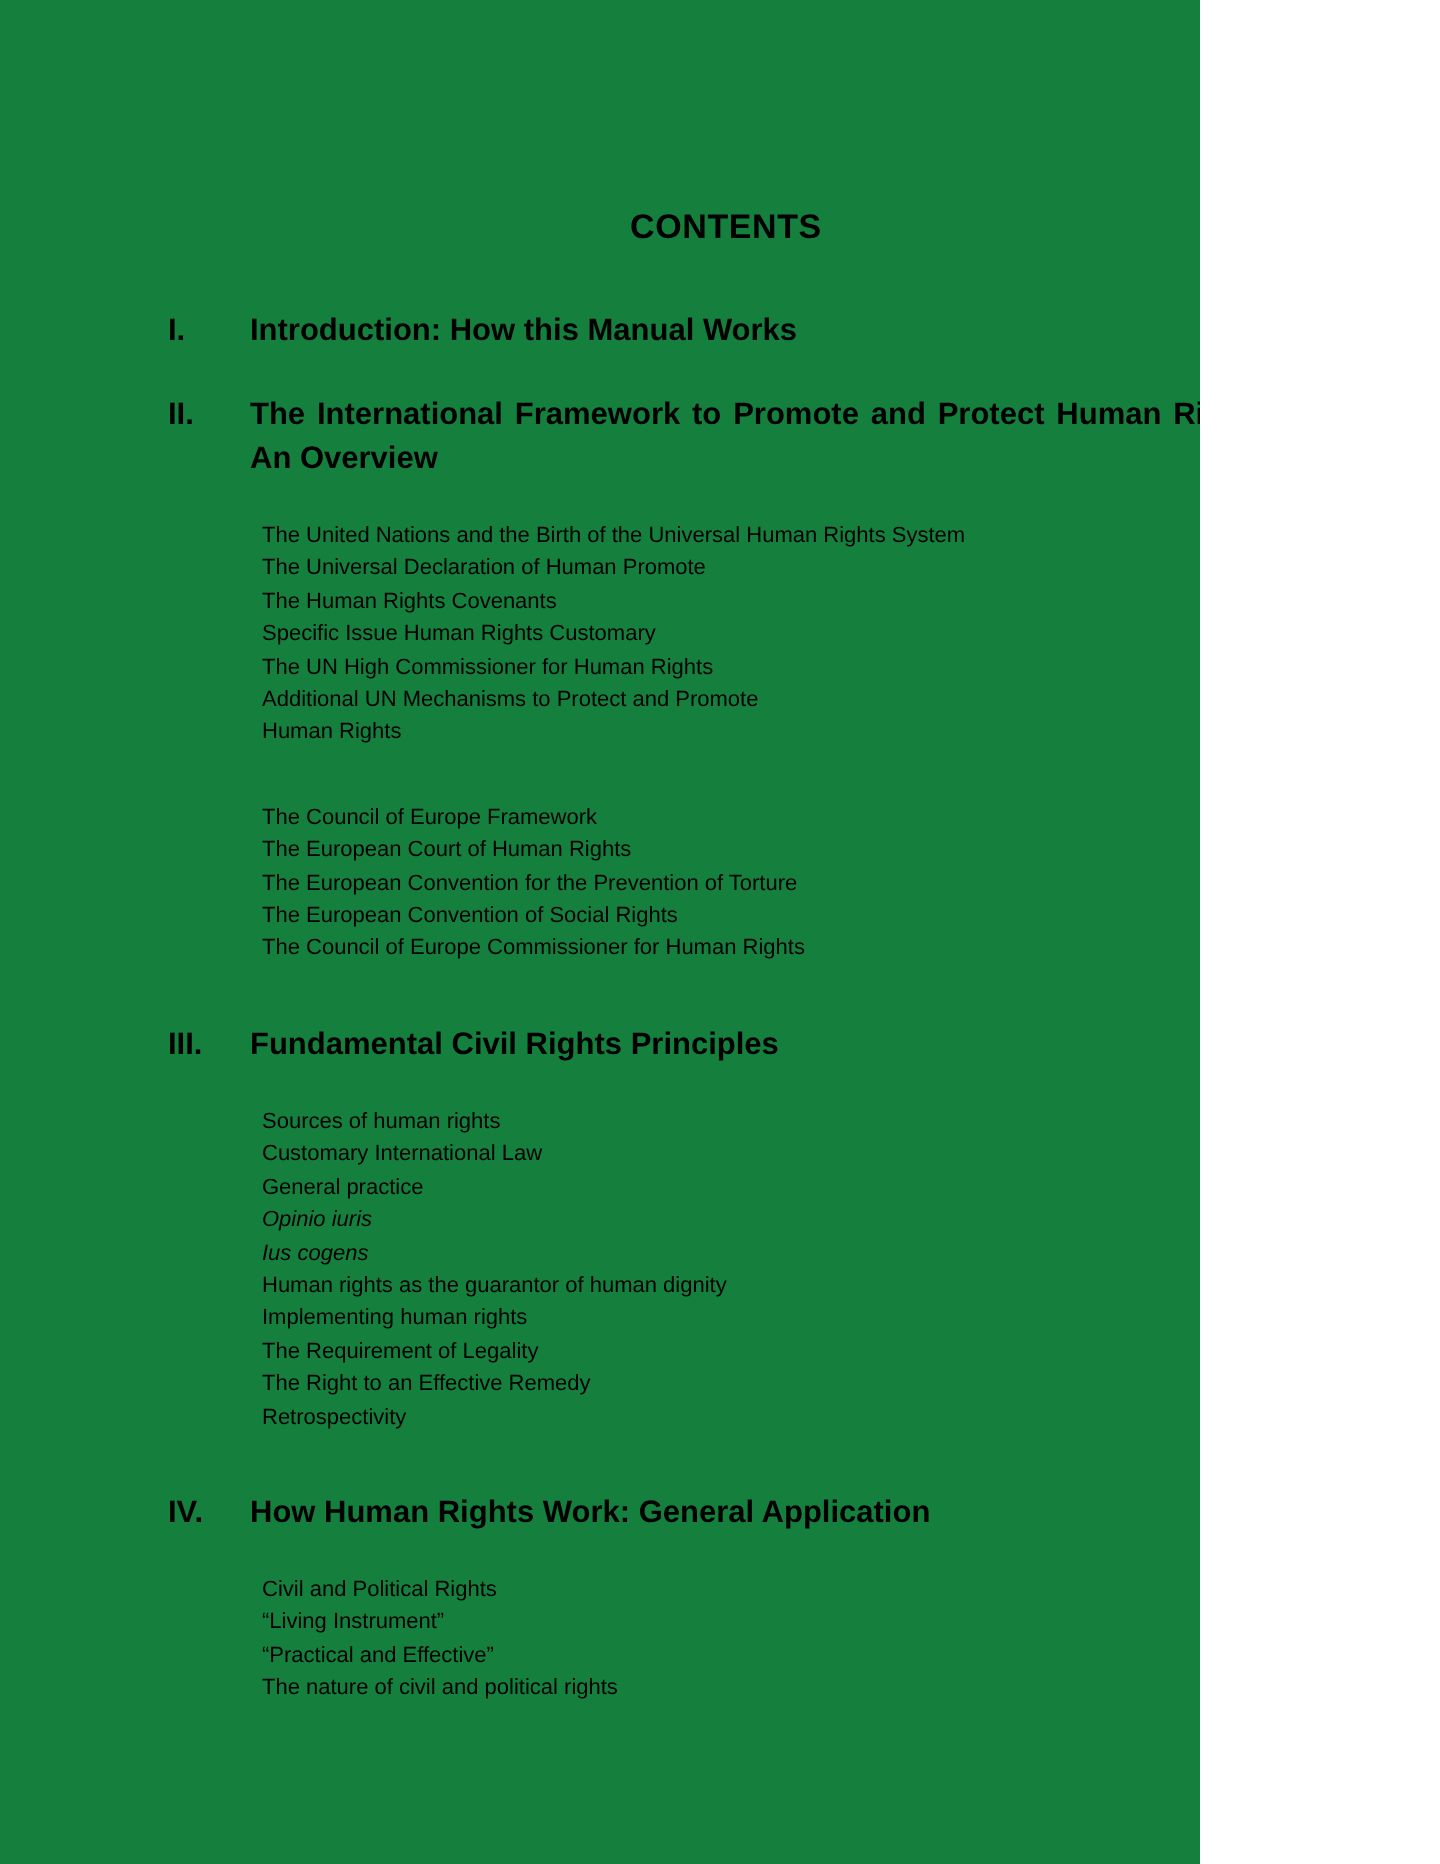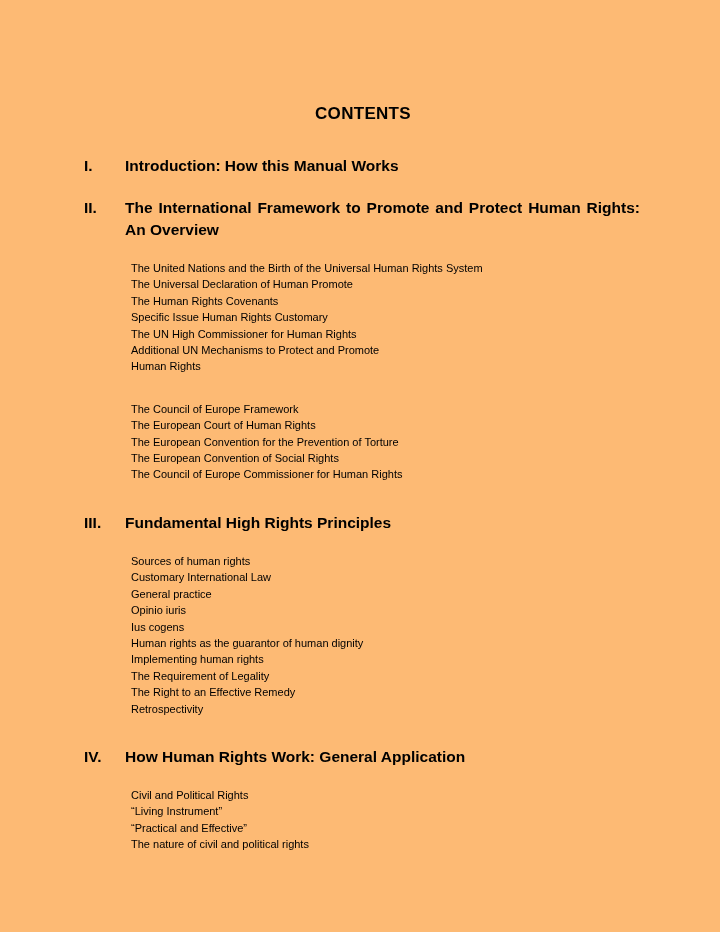--- a/index.html
+++ b/index.html
@@ -9,23 +9,23 @@
   }
   body {
     width: 720px;
     height: 932px;
     font-family: "Liberation Sans", sans-serif;
     color: #000000;
     -webkit-font-smoothing: antialiased;
   }
   .page {
     position: relative;
-    width: 720px;
+    width: 600px;
     height: 932px;
-    background: #fdba74;
+    background: #15803d;
     overflow: hidden;
   }
   .content {
     position: absolute;
     left: 84px;
     top: 104px;
     width: 556px;
   }
   .doc-title {
     font-size: 17px;
@@ -62,20 +62,21 @@
     padding: 0;
     list-style: none;
     font-size: 11px;
     line-height: 16.4px;
     padding-left: 42px;
   }
   .sub-item {
     white-space: pre-wrap;
   }
   .sub-item.italic {
+    font-style: italic;
   }
   .group-gap {
     height: 16px;
   }
   .gap-after-heading {
     height: 14px;
   }
   .gap-before-heading-2 { height: 20px; }
   .gap-before-heading-3 { height: 24px; }
   .gap-before-heading-4 { height: 24px; }
@@ -120,21 +121,21 @@
         <li class="sub-item">The European Convention of Social Rights</li>
         <li class="sub-item">The Council of Europe Commissioner for Human Rights</li>
       </ul>
     </div>
 
     <div class="gap-before-heading-3"></div>
 
     <div class="section">
       <div class="section-heading">
         <span class="section-num">III.</span>
-        <span class="section-title">Fundamental High Rights Principles</span>
+        <span class="section-title">Fundamental Civil Rights Principles</span>
       </div>
       <div class="gap-after-heading"></div>
       <ul class="sub-list">
         <li class="sub-item">Sources of human rights</li>
         <li class="sub-item">Customary International Law</li>
         <li class="sub-item">General practice</li>
         <li class="sub-item italic">Opinio iuris</li>
         <li class="sub-item italic">Ius cogens</li>
         <li class="sub-item">Human rights as the guarantor of human dignity</li>
         <li class="sub-item">Implementing human rights</li>

